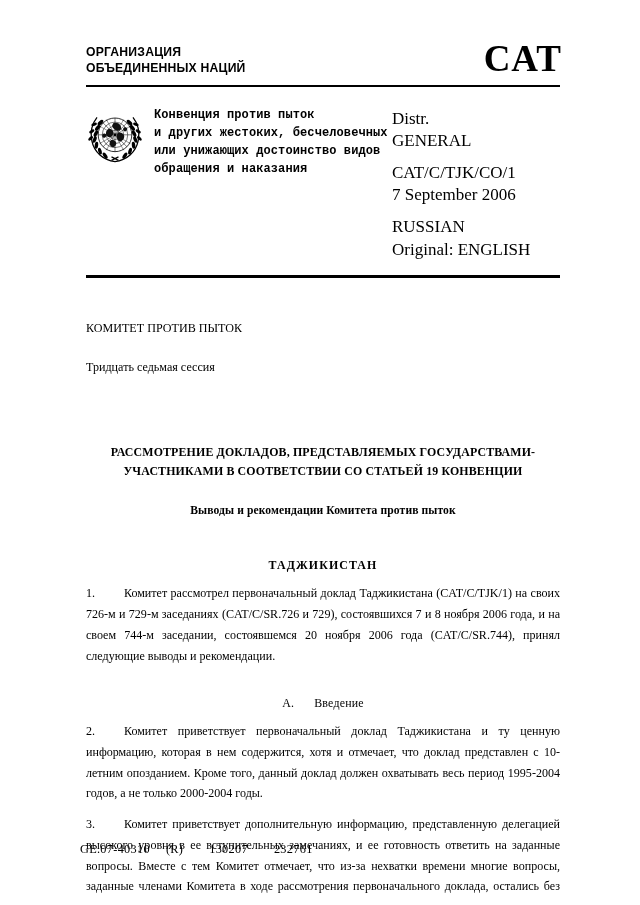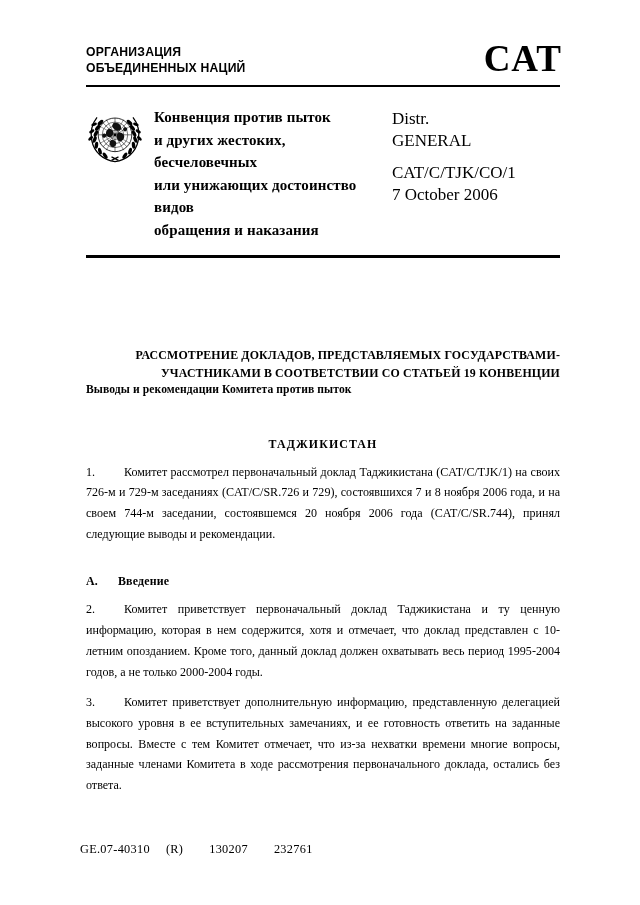--- a/index.html
+++ b/index.html
@@ -75,23 +75,23 @@
     flex: 0 0 62px;
     padding-top: 3px;
   }
   .emblem {
     width: 58px;
     height: 58px;
     display: block;
   }
   .conv-title {
     flex: 1 1 auto;
-    font-family: Liberation Serif, serif;
-    font-weight: bold;
-    font-size: 15px;
+    font-family: Liberation Mono, monospace;
+    font-weight: bold;
+    font-size: 12px;
     line-height: 1.50;
     padding-top: 2px;
     padding-left: 6px;
     white-space: pre-line;
     letter-spacing: 0.1px;
   }
   .distr {
     flex: 0 0 168px;
     width: 168px;
     font-size: 17px;
@@ -104,31 +104,33 @@
   
   .committee {
     padding-top: 22px;
     font-size: 12.1px;
     line-height: 1.62;
     white-space: pre-line;
   }
 
   
   .doc-title {
-    text-align: right;
+    text-align: center;
     font-weight: bold;
     font-size: 11.9px;
     line-height: 1.55;
     margin-top: 46px;
     letter-spacing: 0.15px;
     white-space: pre-line;
   }
   .subtitle {
+    text-align: center;
     font-weight: bold;
     font-size: 11.6px;
+    margin-top: 24px;
     letter-spacing: 0.1px;
   }
   .country {
     text-align: center;
     font-weight: bold;
     font-size: 11.9px;
     margin-top: 41px;
     letter-spacing: 1.1px;
   }
 
@@ -139,21 +141,22 @@
     text-align: justify;
     margin-top: 10px;
     position: relative;
     padding-left: 0;
   }
   .para .num {
     display: inline-block;
     width: 38px;
   }
   .section-head {
-    font-weight: bold;
+    text-align: center;
+    font-weight: normal;
     font-size: 11.9px;
     margin-top: 30px;
     letter-spacing: 0.2px;
   }
   .section-head .letter { margin-right: 20px; }
 
   
   .footer {
     position: absolute;
     left: 80px;
@@ -239,27 +242,31 @@
 
     <div class="conv-title">Конвенция против пыток
 и других жестоких, бесчеловечных
 или унижающих достоинство видов
 обращения и наказания</div>
 
     <div class="distr">
       <div class="blk">Distr.
 GENERAL</div>
       <div class="blk">CAT/C/TJK/CO/1
-7 October 2006</div>
+7 September 2006</div>
+      <div class="blk">RUSSIAN
+Original:  ENGLISH</div>
     </div>
   </div>
 
   <hr class="rule-thick">
 
   <div class="committee">
+    <div>КОМИТЕТ ПРОТИВ ПЫТОК</div>
+    <div>Тридцать седьмая сессия</div>
   </div>
 
   <div class="doc-title">РАССМОТРЕНИЕ ДОКЛАДОВ, ПРЕДСТАВЛЯЕМЫХ ГОСУДАРСТВАМИ-
 УЧАСТНИКАМИ В СООТВЕТСТВИИ СО СТАТЬЕЙ 19 КОНВЕНЦИИ</div>
   <div class="subtitle">Выводы и рекомендации Комитета против пыток</div>
   <div class="country">ТАДЖИКИСТАН</div>
 
   <div class="para">
     <span class="num">1.</span><span>Комитет рассмотрел первоначальный доклад Таджикистана (CAT/C/TJK/1) на своих 726-м и 729-м заседаниях (CAT/C/SR.726 и 729), состоявшихся 7 и 8 ноября 2006 года, и на своем 744-м заседании, состоявшемся 20 ноября 2006 года (CAT/C/SR.744), принял следующие выводы и рекомендации.</span>
   </div>

